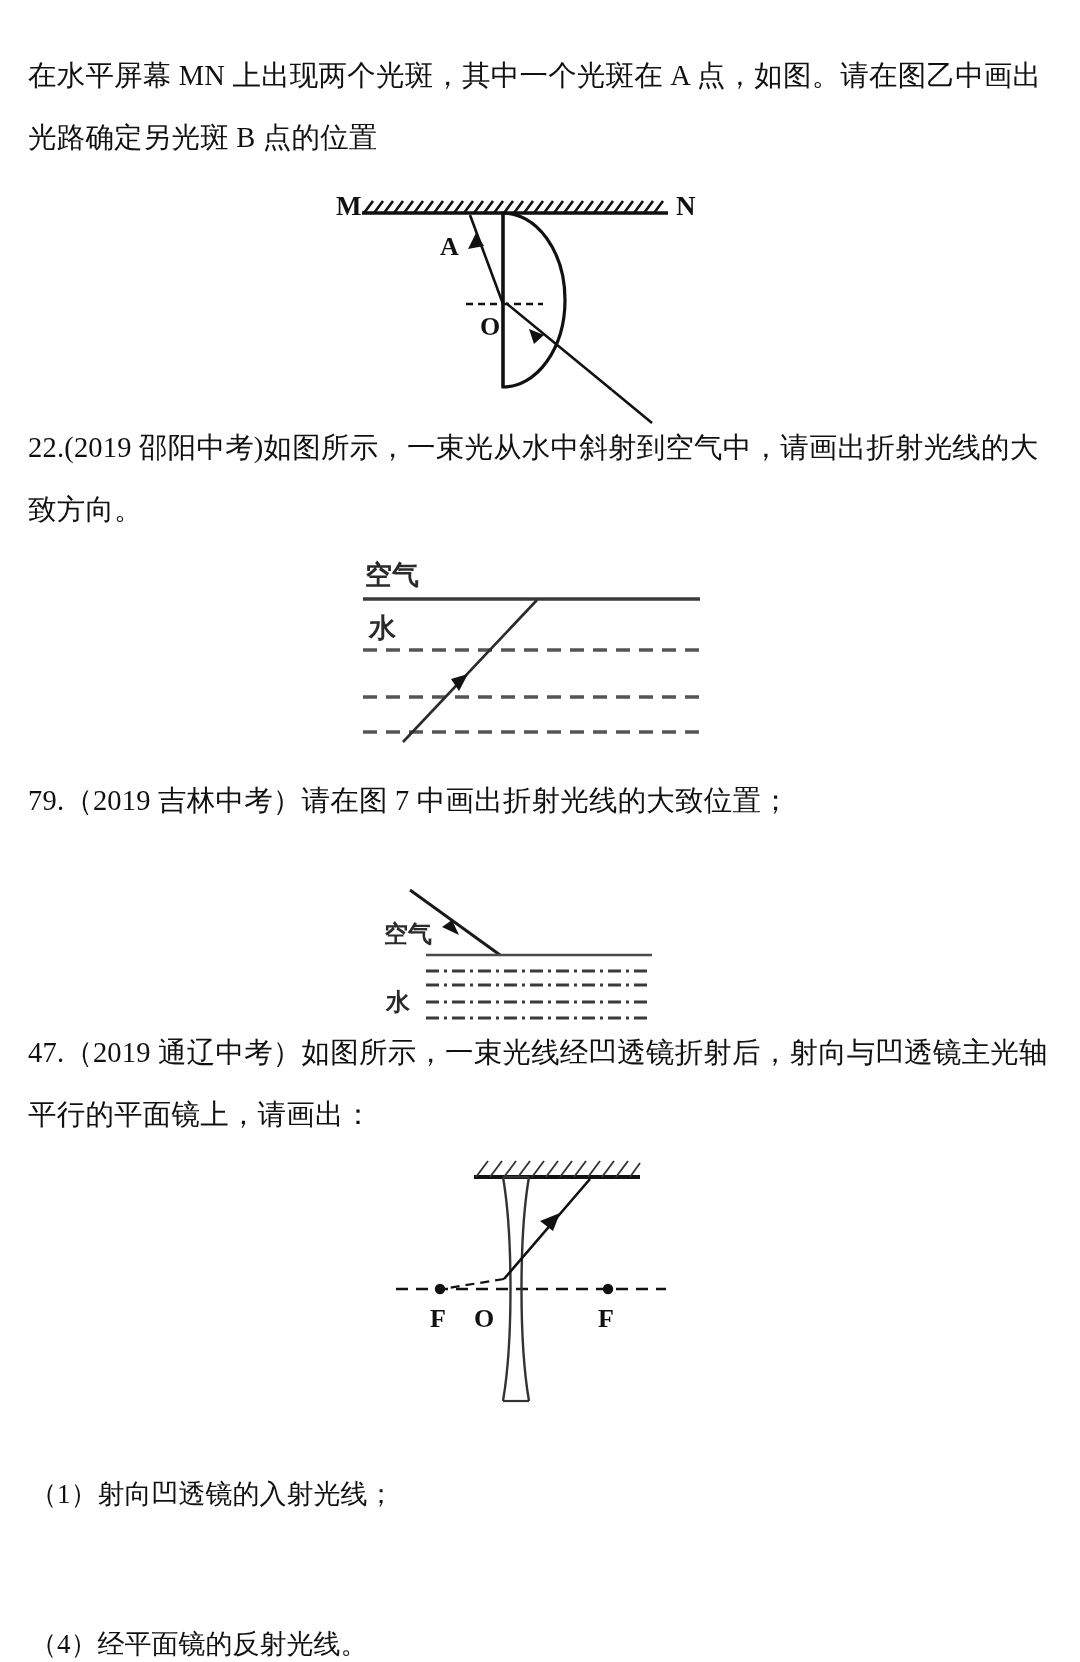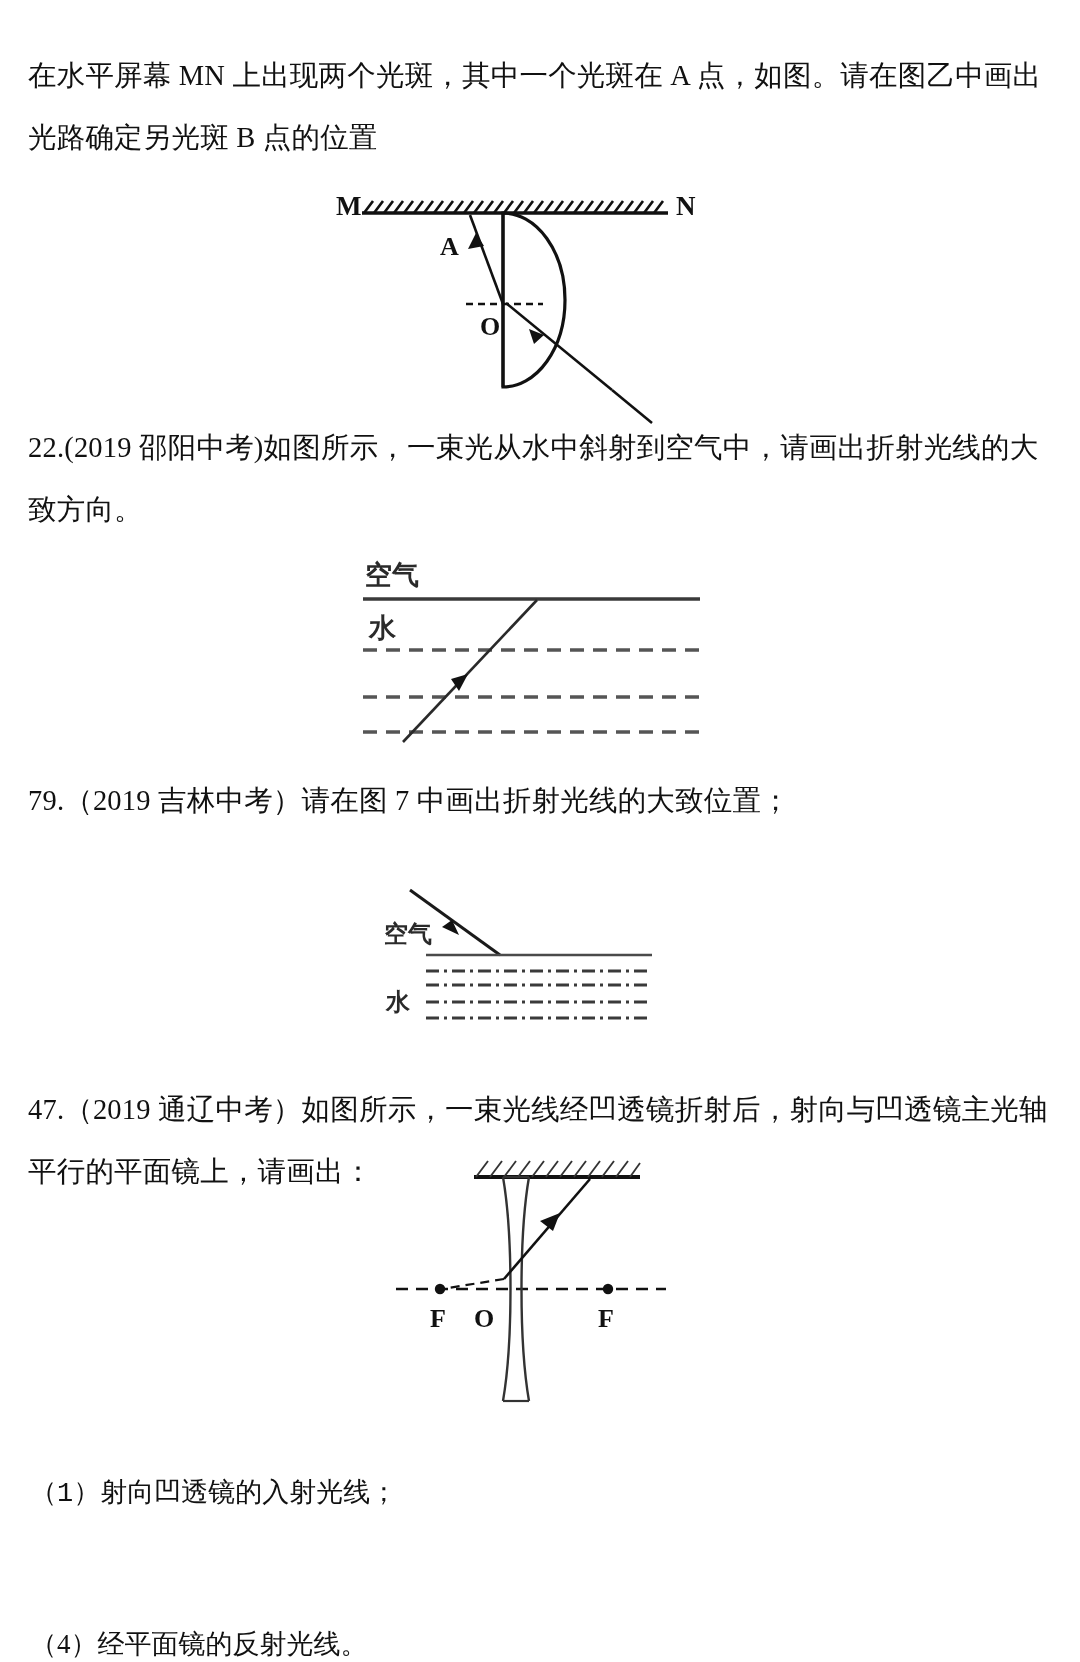--- a/index.html
+++ b/index.html
@@ -158,21 +158,21 @@
 
       <line x1="46" y1="129" x2="272" y2="129" stroke="#3a3a3a" stroke-width="2.8" stroke-dasharray="13,5,3,5"></line>
       <line x1="46" y1="143" x2="272" y2="143" stroke="#3a3a3a" stroke-width="2.8" stroke-dasharray="13,5,3,5"></line>
 
       <text class="cjk-lbl" x="6" y="168" font-size="24">水</text>
       <line x1="46" y1="160" x2="272" y2="160" stroke="#3a3a3a" stroke-width="2.8" stroke-dasharray="13,5,3,5"></line>
       <line x1="46" y1="176" x2="272" y2="176" stroke="#3a3a3a" stroke-width="2.8" stroke-dasharray="13,5,3,5"></line>
     </svg>
   </div>
 
-  <div class="qtext" style="top:1042px;">47.（2019 通辽中考）如图所示，一束光线经凹透镜折射后，射向与凹透镜主光轴平行的平面镜上，请画出：</div>
+  <div class="qtext" style="top:985px;">47.（2019 通辽中考）如图所示，一束光线经凹透镜折射后，射向与凹透镜主光轴平行的平面镜上，请画出：</div>
 
   <div class="fig" style="left:390px; top:1118px; width:280px; height:250px;">
     <svg width="280" height="250" viewBox="0 0 280 250">
 
       <line x1="84" y1="22" x2="250" y2="22" stroke="#111" stroke-width="4"></line>
       <g stroke="#333" stroke-width="1.8">
         <line x1="86" y1="22" x2="98" y2="6"></line>
           <line x1="100" y1="22" x2="112" y2="6"></line>
         <line x1="114" y1="22" x2="126" y2="6"></line>
           <line x1="128" y1="22" x2="140" y2="6"></line>
@@ -200,16 +200,16 @@
 
       <circle cx="50" cy="134" r="5.2" fill="#111"></circle>
       <circle cx="218" cy="134" r="5.2" fill="#111"></circle>
 
       <text class="lbl" x="40" y="172" font-size="26">F</text>
       <text class="lbl" x="84" y="172" font-size="26">O</text>
       <text class="lbl" x="208" y="172" font-size="26">F</text>
     </svg>
   </div>
 
-  <div class="sub-item" style="top:1437px;font-family:Liberation Mono, monospace;">（1）射向凹透镜的入射光线；</div>
+  <div class="sub-item" style="top:1437px;">（1）射向凹透镜的入射光线；</div>
   <div class="sub-item" style="top:1587px;">（4）经平面镜的反射光线。</div>
 
 </div>
 
 </body></html>

